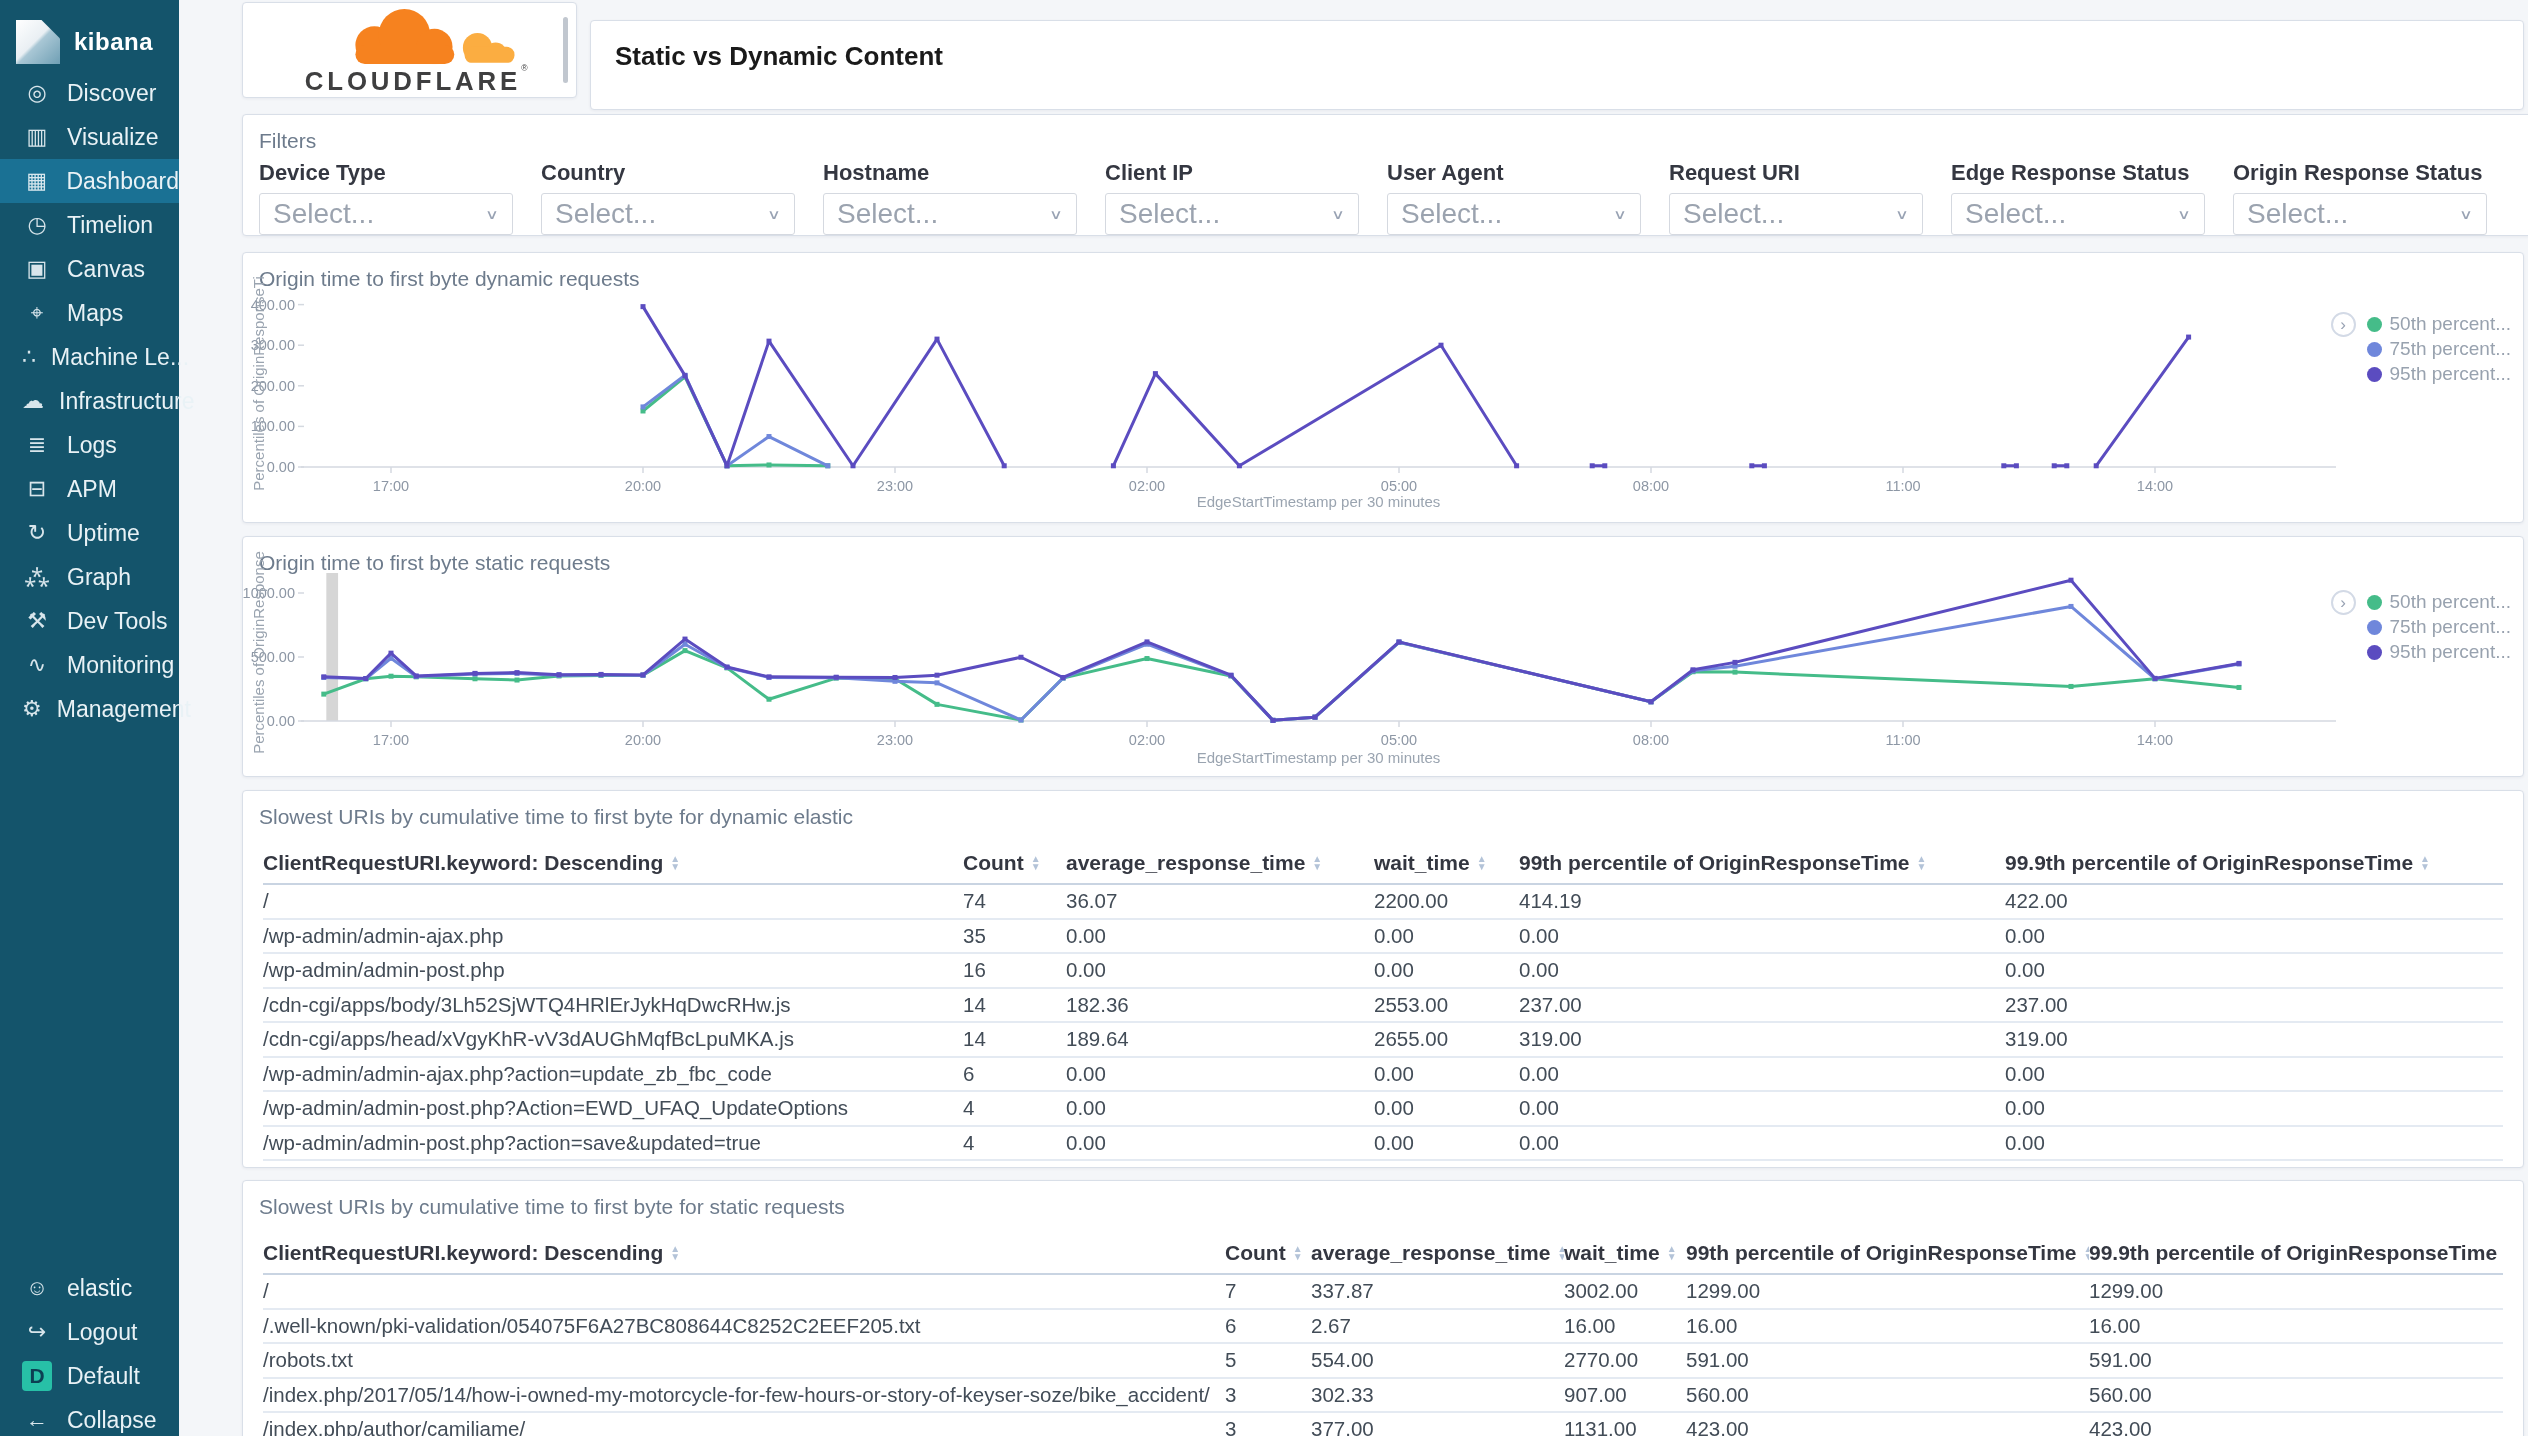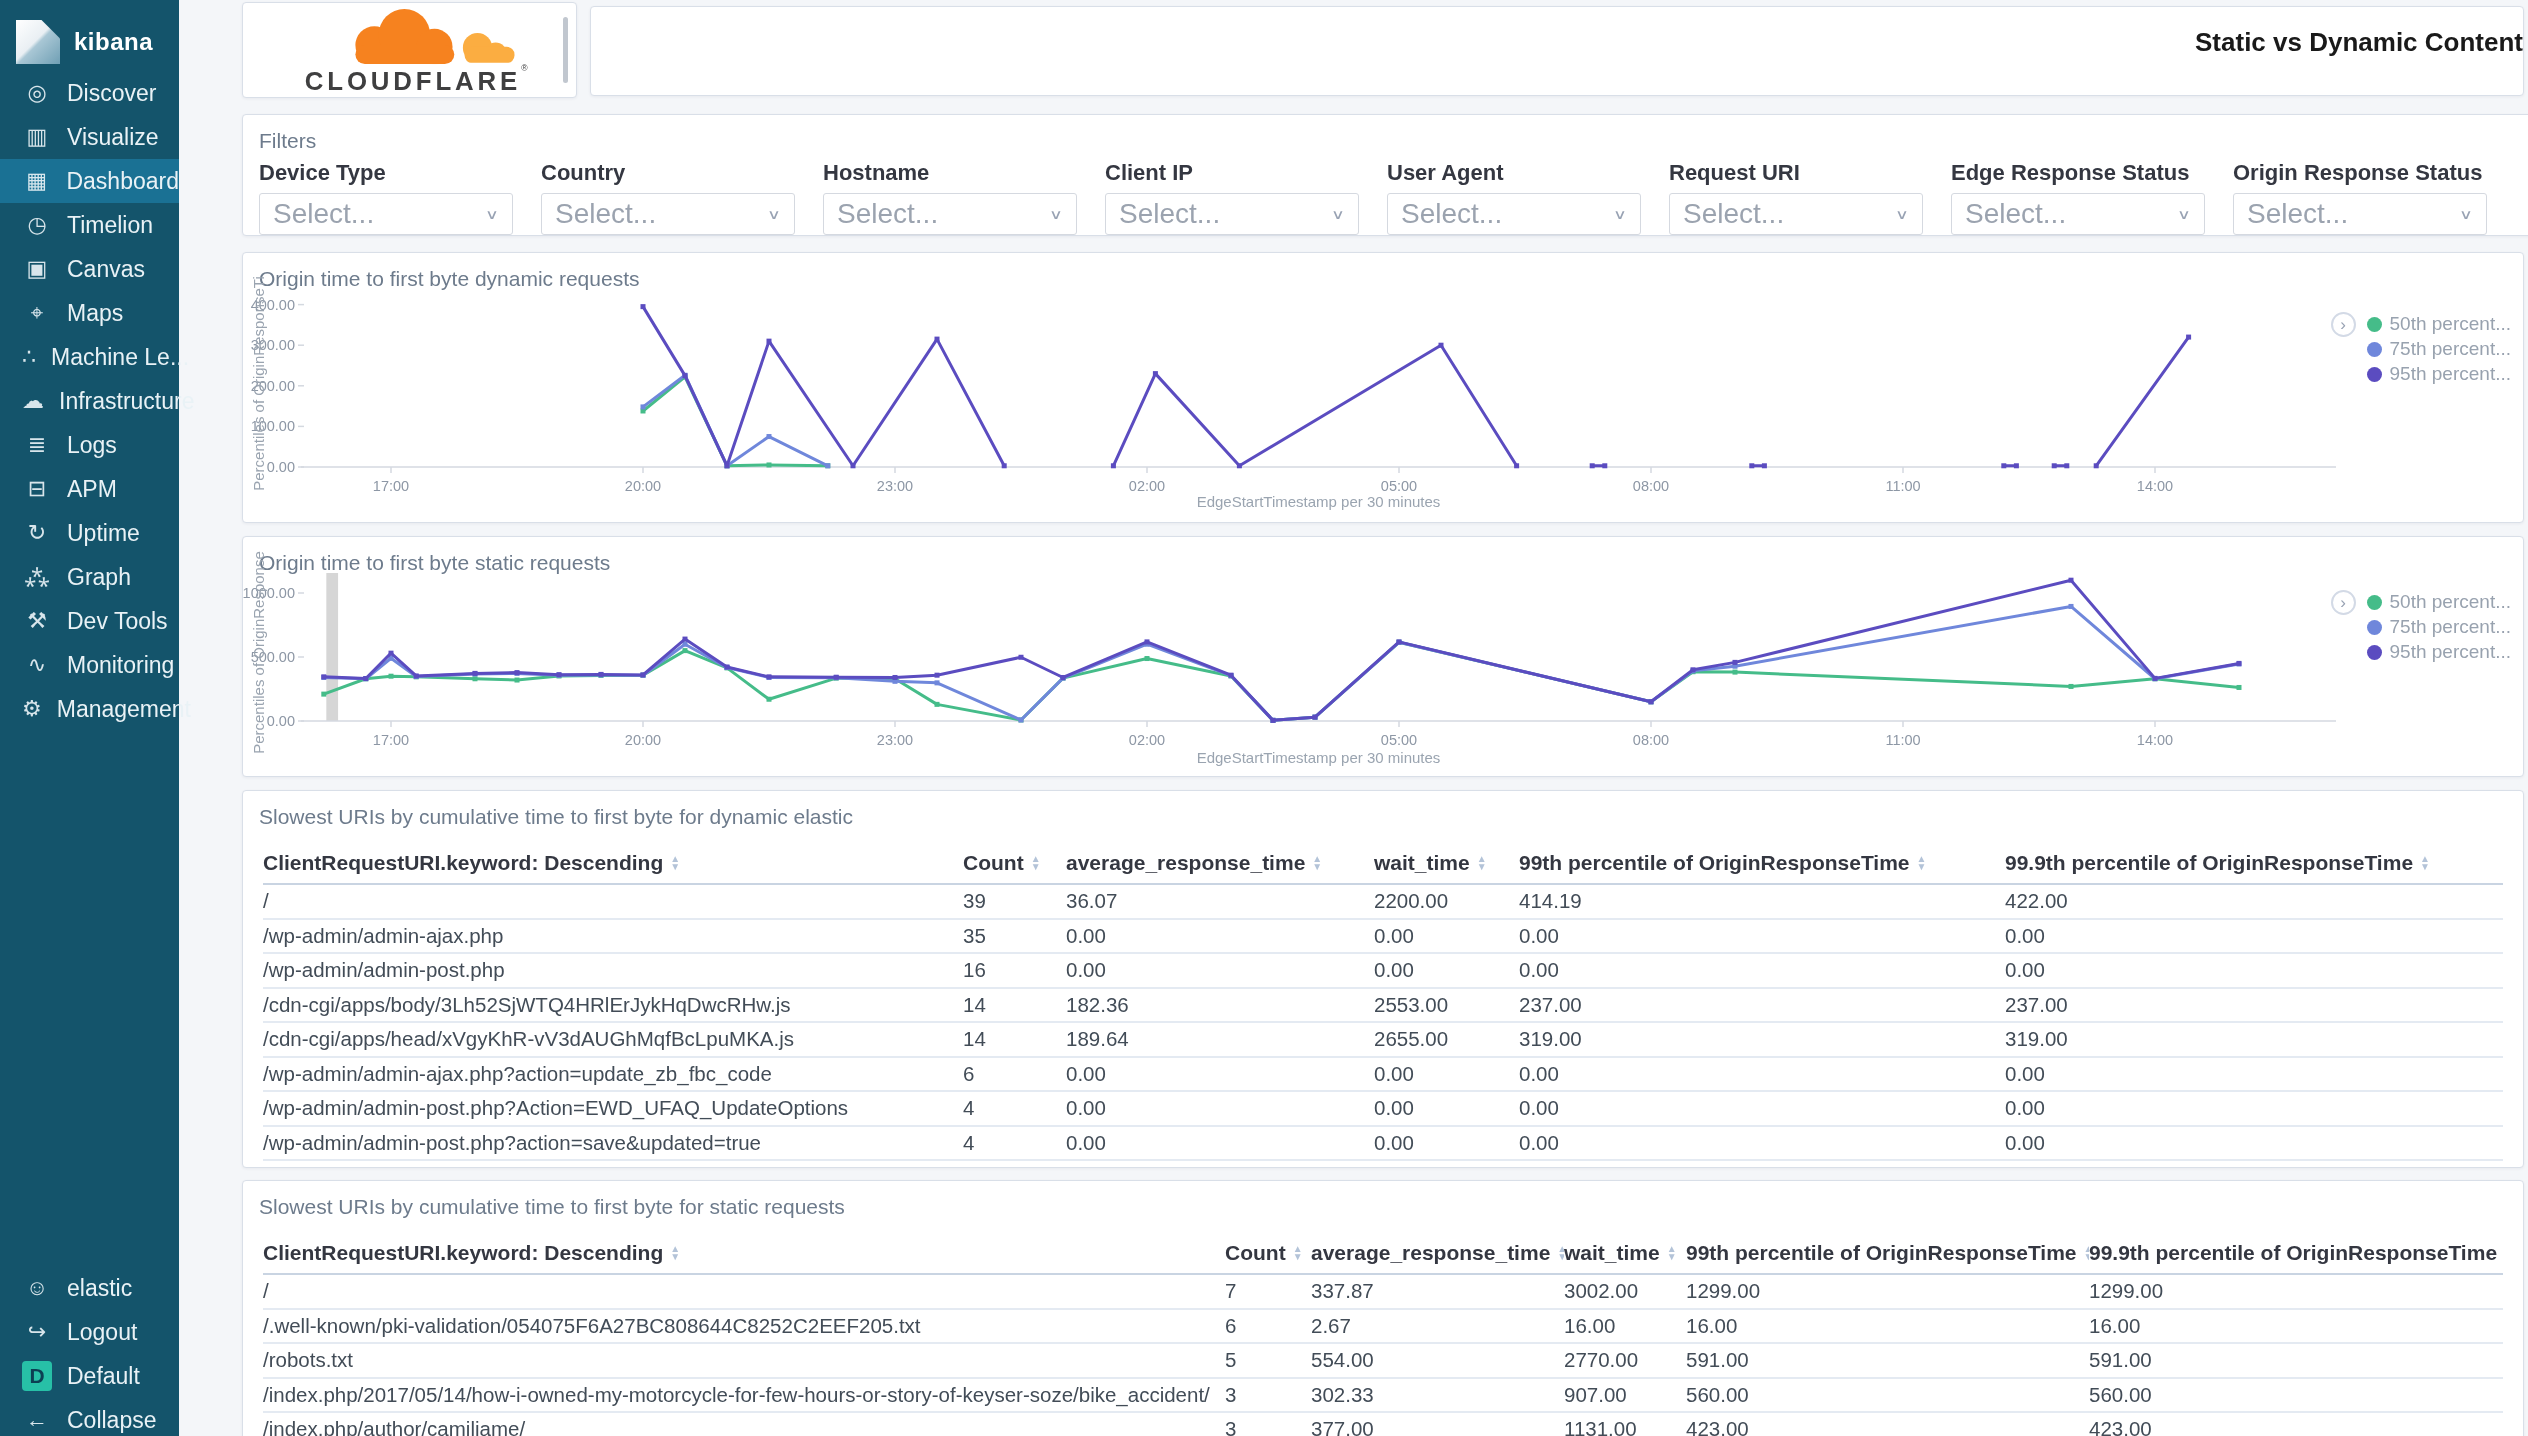--- a/index.html
+++ b/index.html
@@ -19,21 +19,21 @@
   .nav-item.active { background:#1a7194; }
   .nav-item .icon { width:30px; margin-left:22px; text-align:center; font-size:22px; line-height:1; opacity:.92; }
   .nav-item .label { margin-left:15px; white-space:nowrap; }
   .badge-d { width:30px; height:30px; margin-left:22px; background:#27c0a7; color:#0c3f53; font-weight:bold;
     border-radius:4px; display:flex; align-items:center; justify-content:center; font-size:21px; }
   .badge-d + .label { margin-left:15px; }
 
   
   .panel { position:absolute; background:#fff; border:1px solid #d9dfe8; border-radius:4px; box-shadow:0 1px 3px rgba(30,40,60,.06); }
   #logo-panel   { left:242px; top:2px;    width:335px;  height:96px; }
-  #title-panel  { left:590px; top:6px;    width:1934px; height:90px;text-align:right; }
+  #title-panel  { left:590px; top:20px;    width:1934px; height:90px; }
   #filters-panel{ left:242px; top:114px;  width:2480px; height:122px; }
   #chart1-panel { left:242px; top:252px;  width:2282px; height:271px; }
   #chart2-panel { left:242px; top:536px;  width:2282px; height:241px; }
   #table1-panel { left:242px; top:790px;  width:2282px; height:378px; overflow:hidden; }
   #table2-panel { left:242px; top:1180px; width:2282px; height:280px; overflow:hidden; }
 
   .panel-title { color:#6d7b8c; font-size:21px; padding:14px 0 0 16px; line-height:24px; white-space:nowrap; }
   .page-title { font-size:26px; font-weight:bold; color:#1a1a1a; padding:20px 0 0 24px; }
 
   .vscroll { position:absolute; right:8px; top:14px; width:5px; height:66px; background:#c1c7cf; border-radius:3px; }
@@ -575,21 +575,21 @@
           <span class="sort">
             <i>▲</i>
             <i>▼</i>
           </span>
         </div>
       </div>
     <div class="tbody">
 
         <div class="tr">
           <div class="td">/</div>
-          <div class="td">39</div>
+          <div class="td">74</div>
           <div class="td">36.07</div>
           <div class="td">2200.00</div>
           <div class="td">414.19</div>
           <div class="td">422.00</div>
         </div>
 
         <div class="tr">
           <div class="td">/wp-admin/admin-ajax.php</div>
           <div class="td">35</div>
           <div class="td">0.00</div>

